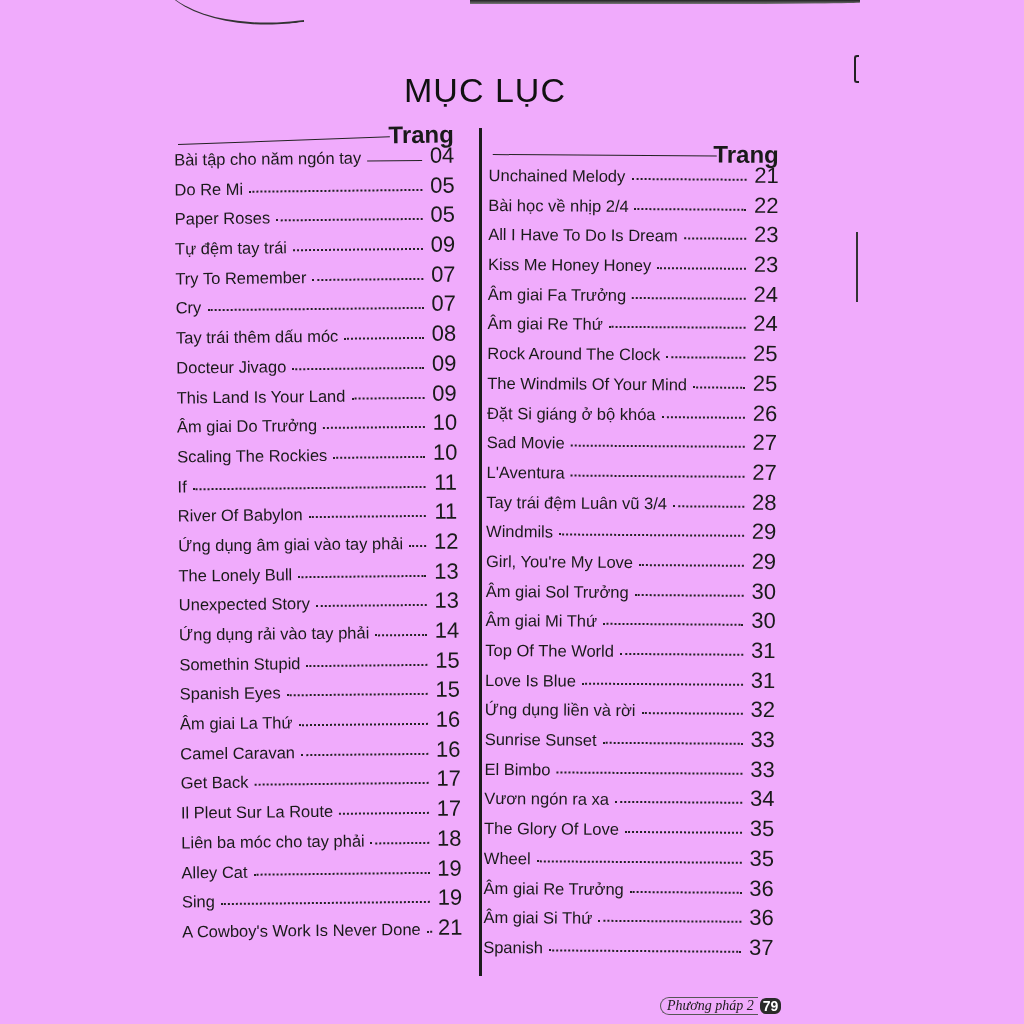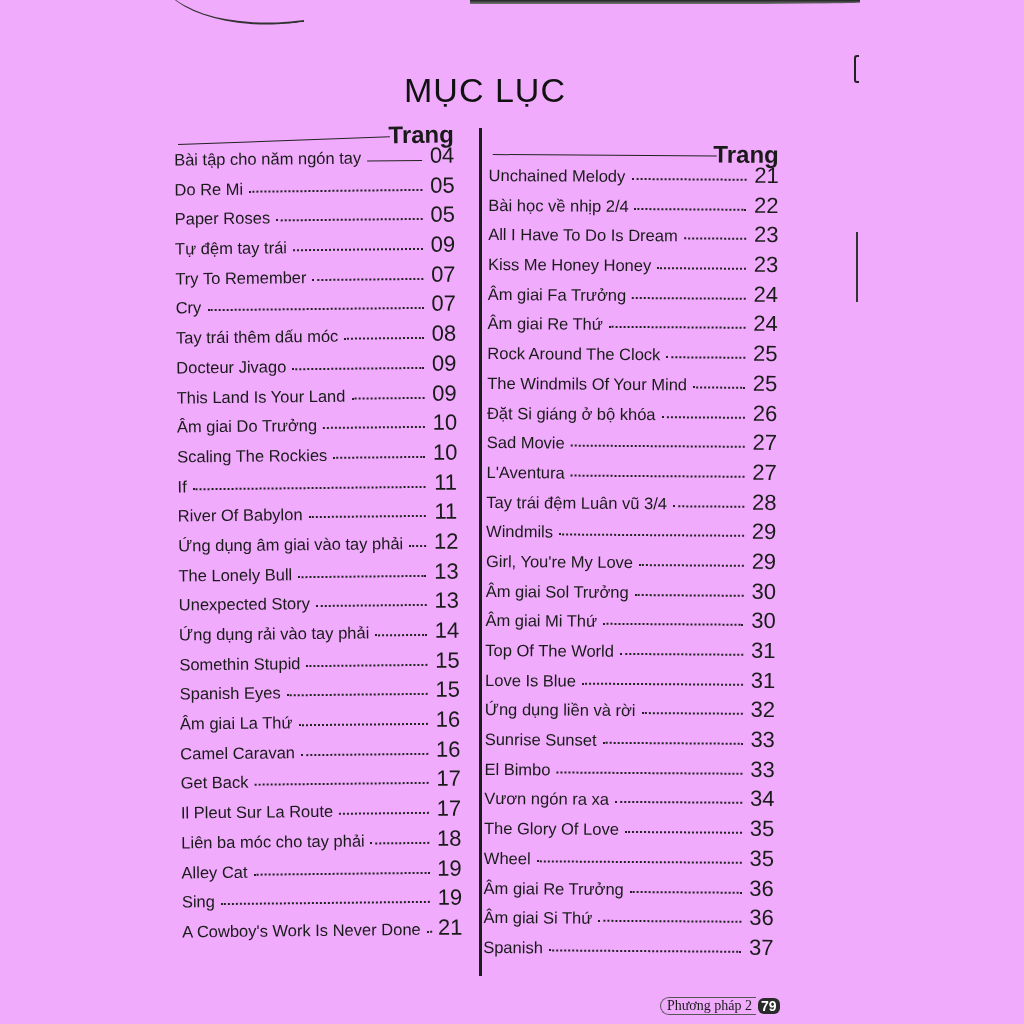--- a/index.html
+++ b/index.html
@@ -110,20 +110,21 @@
       width: 3px; height: 848px;
       background: #1c1c1c;
     }
     .footer {
       position: absolute;
       left: 660px; top: 997px;
       display: flex; align-items: center;
     }
     .footer .label {
       font-family: "Liberation Serif", serif;
+      font-style: italic;
       font-size: 14px;
       border: 1px solid #555;
       border-right: none;
       border-radius: 10px 0 0 10px;
       padding: 0 4px 0 6px;
       height: 16px;
       line-height: 16px;
     }
     .footer .num {
       background: #2a2a2a;

